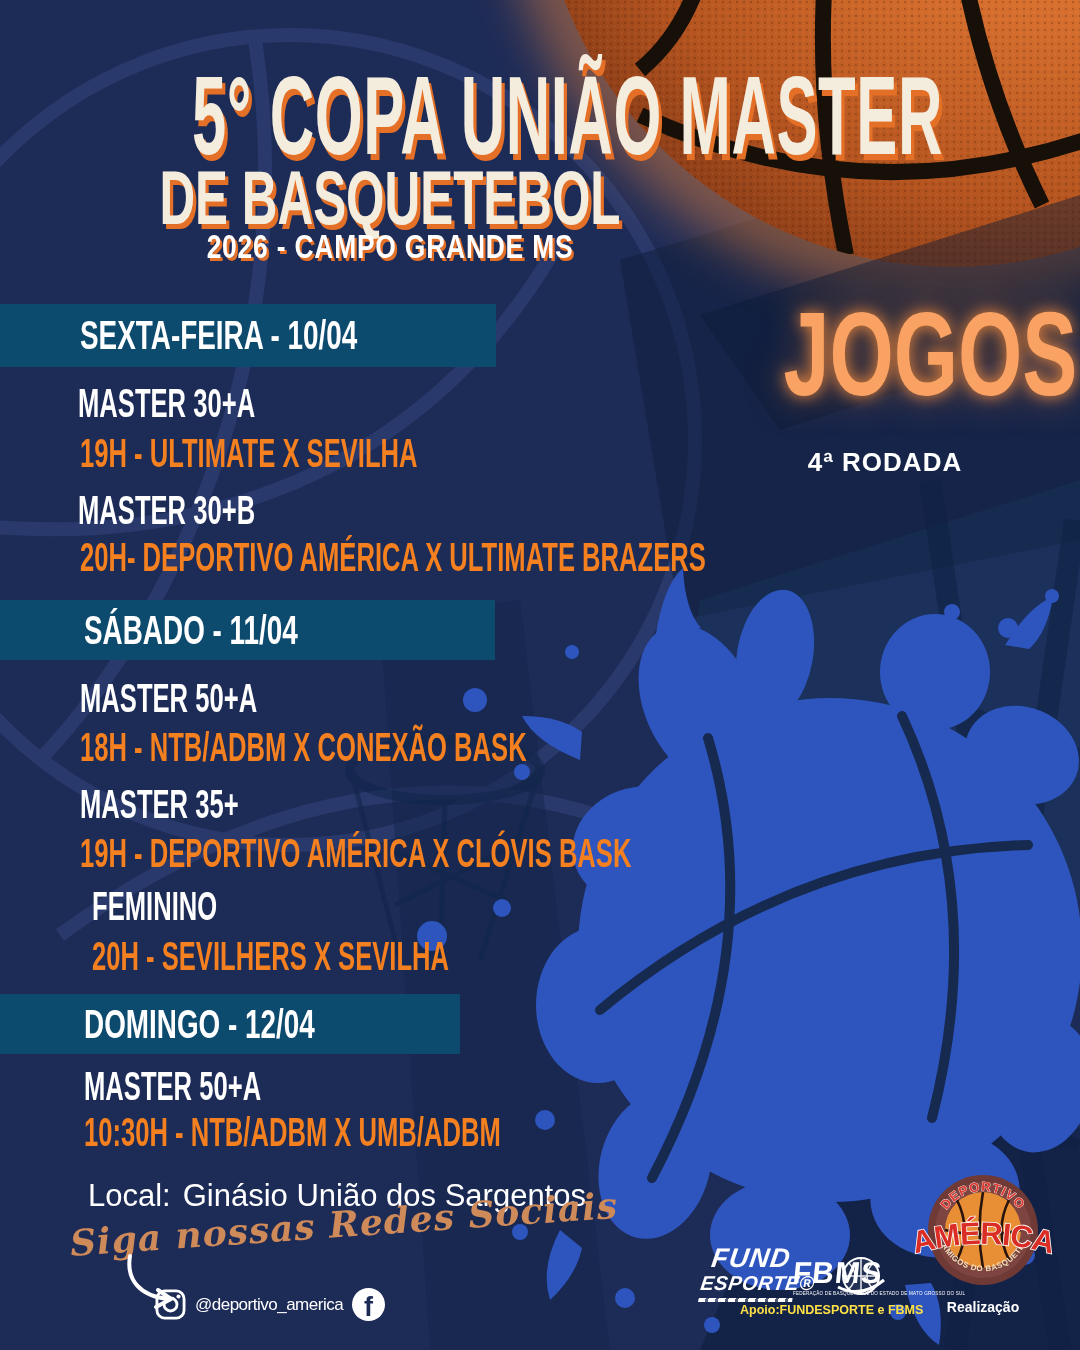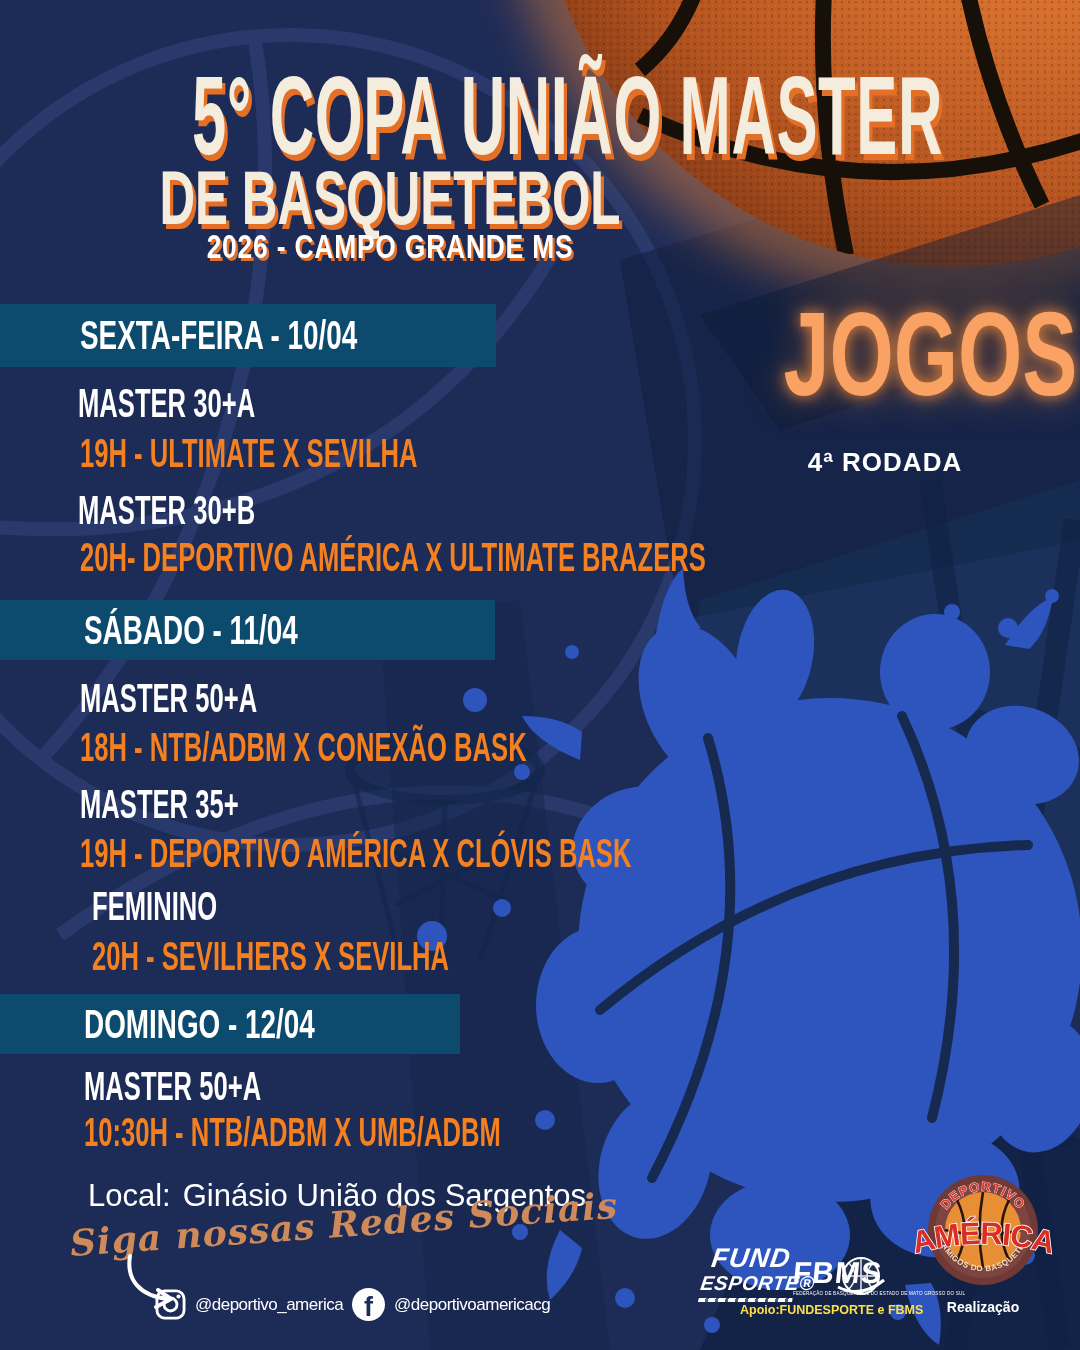--- a/index.html
+++ b/index.html
@@ -213,21 +213,20 @@
 <div class="social">
   <svg width="31" height="31" viewBox="0 0 24 24">
     <rect x="1.5" y="1.5" width="21" height="21" rx="6" fill="none" stroke="#fff" stroke-width="2.2"></rect>
     <circle cx="12" cy="12" r="5" fill="none" stroke="#fff" stroke-width="2.2"></circle>
     <circle cx="18.2" cy="5.8" r="1.6" fill="#fff"></circle>
   </svg>
   <span class="handle">@deportivo_america</span>
   <div class="fbicon">
     <span>f</span>
   </div>
-  <span class="handle">@deportivoamericacg</span>
 </div>
 
 <div class="fund">
   <div class="f1">FUND</div>
   <div class="f2">ESPORTE®</div>
   <div class="fbar"></div>
 </div>
 
 <div class="fbms">
   <svg class="globe" width="48" height="48" viewBox="-24 -24 48 48">

